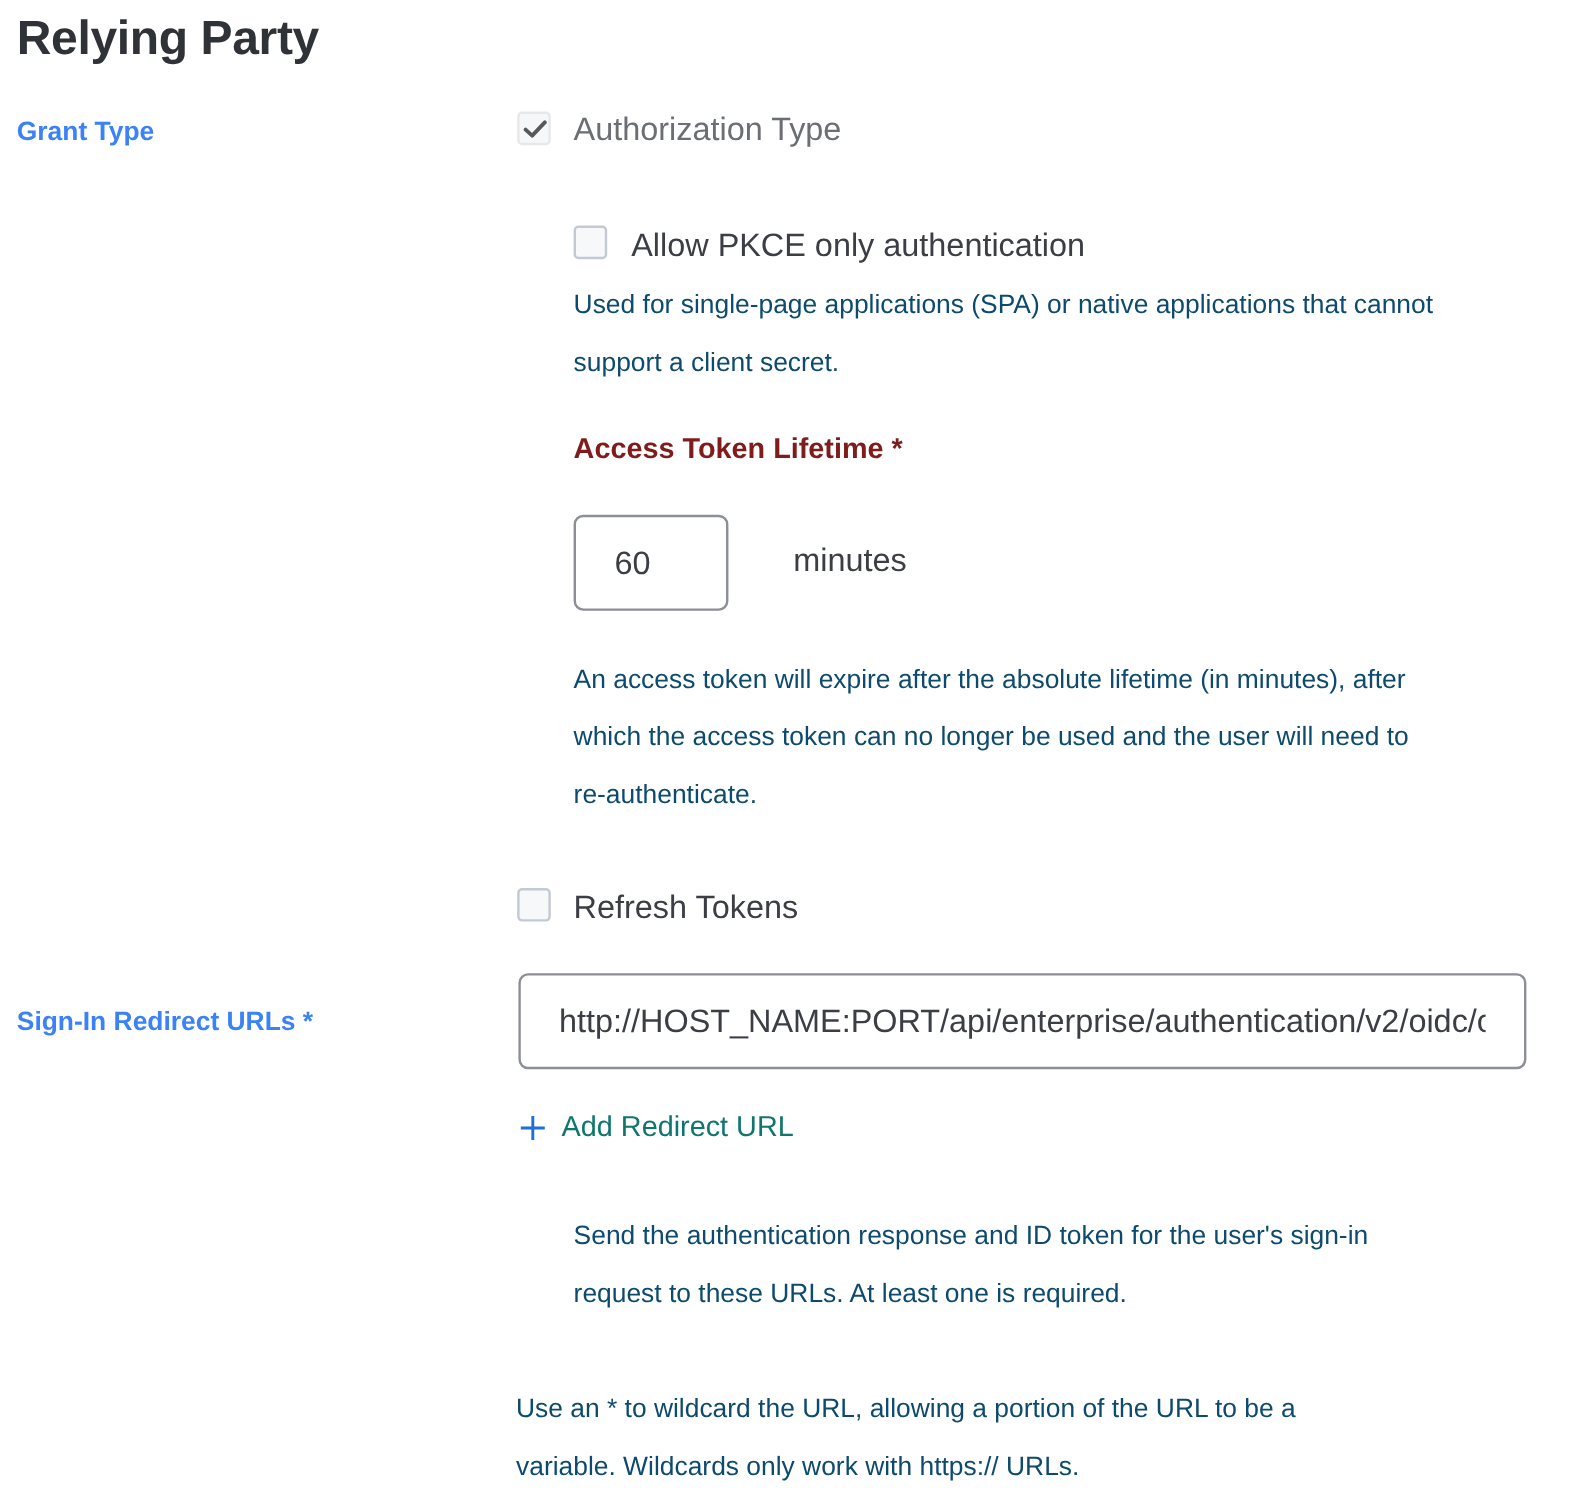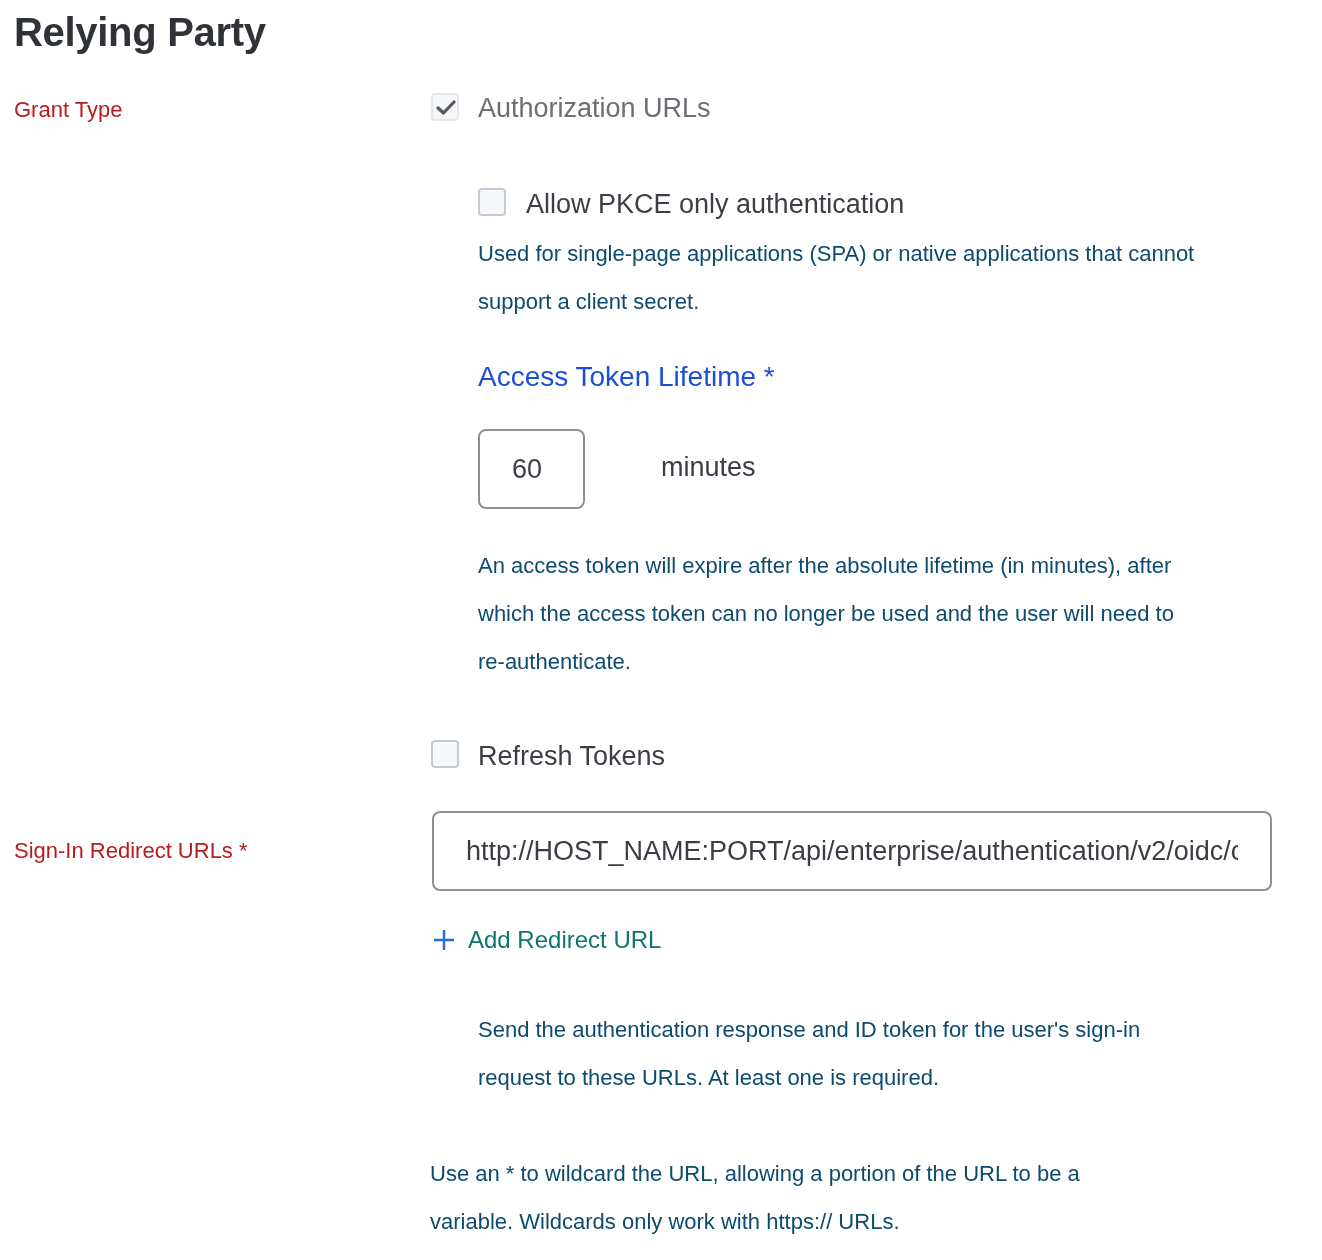--- a/index.html
+++ b/index.html
@@ -2,33 +2,33 @@
 <html><head>
   <meta charset="utf-8">
   <style>
     html, body { margin: 0; padding: 0; background: #ffffff; }
     body {
       width: 1322px; height: 1260px; position: relative; overflow: hidden;
       font-family: "Liberation Sans", sans-serif; color: #3b3e44;
     }
     .abs { position: absolute; }
     .title { left: 14px; top: 10px; font-size: 40px; font-weight: bold; color: #2f3237; letter-spacing: -0.3px; }
-    .label { left: 14px; font-size: 22px; font-weight: normal; color: #b91c1c; }
+    .label { left: 14px; font-size: 22px; font-weight: bold; color: #3b82f6; }
     .cb {
       width: 28px; height: 28px; box-sizing: border-box; border-radius: 4px;
       border: 2px solid #c4cad3; background: #f7f8fa;
     }
     .cb.disabled { border-color: #e6e8eb; background: #f6f7f8; }
     .cb svg { position: absolute; left: 3px; top: 4px; }
     .cb-label { font-size: 27px; color: #3b3e44; }
     .cb-label.disabled { color: #6b6e73; }
     .help { font-size: 22px; color: #0c4a6e; line-height: 48px; }
-    .sublabel { font-size: 28px; font-weight: normal; color: #1d4ed8; }
+    .sublabel { font-size: 24px; font-weight: bold; color: #7f1d1d; }
     .num-input {
-      left: 478px; top: 429px; width: 107px; height: 80px; box-sizing: border-box;
+      left: 478px; top: 429px; width: 129px; height: 80px; box-sizing: border-box;
       border: 2px solid #8c8f95; border-radius: 8px; background: #fff;
       font-family: "Liberation Sans", sans-serif; font-size: 27px; color: #3b3e44;
       padding: 0 0 0 32px; outline: none;
     }
     .url-input {
       left: 432px; top: 811px; width: 840px; height: 80px; box-sizing: border-box;
       border: 2px solid #8c8f95; border-radius: 8px; background: #fff;
       font-family: "Liberation Sans", sans-serif; font-size: 27px; color: #3b3e44;
       padding: 0 32px 0 32px; outline: none;
     }
@@ -40,21 +40,21 @@
 
 <div class="abs title">Relying Party</div>
 
 <div class="abs label" style="top:97px;">Grant Type</div>
 
 <div class="abs cb disabled" style="left:431px; top:93px;">
   <svg width="20" height="18" viewBox="0 0 20 18">
     <path d="M2 9 L7.5 14 L18 3" fill="none" stroke="#55585d" stroke-width="3.2" stroke-linecap="round" stroke-linejoin="round"></path>
   </svg>
 </div>
-<div class="abs cb-label disabled" style="left:478px; top:93px;">Authorization URLs</div>
+<div class="abs cb-label disabled" style="left:478px; top:93px;">Authorization Type</div>
 
 <div class="abs cb" style="left:478px; top:188px;"></div>
 <div class="abs cb-label" style="left:526px; top:189px;">Allow PKCE only authentication</div>
 
 <div class="abs help" style="left:478px; top:230px;">
   <div>Used for single-page applications (SPA) or native applications that cannot</div>
   <div>support a client secret.</div>
 </div>
 
 <div class="abs sublabel" style="left:478px; top:361px;">Access Token Lifetime *</div>

